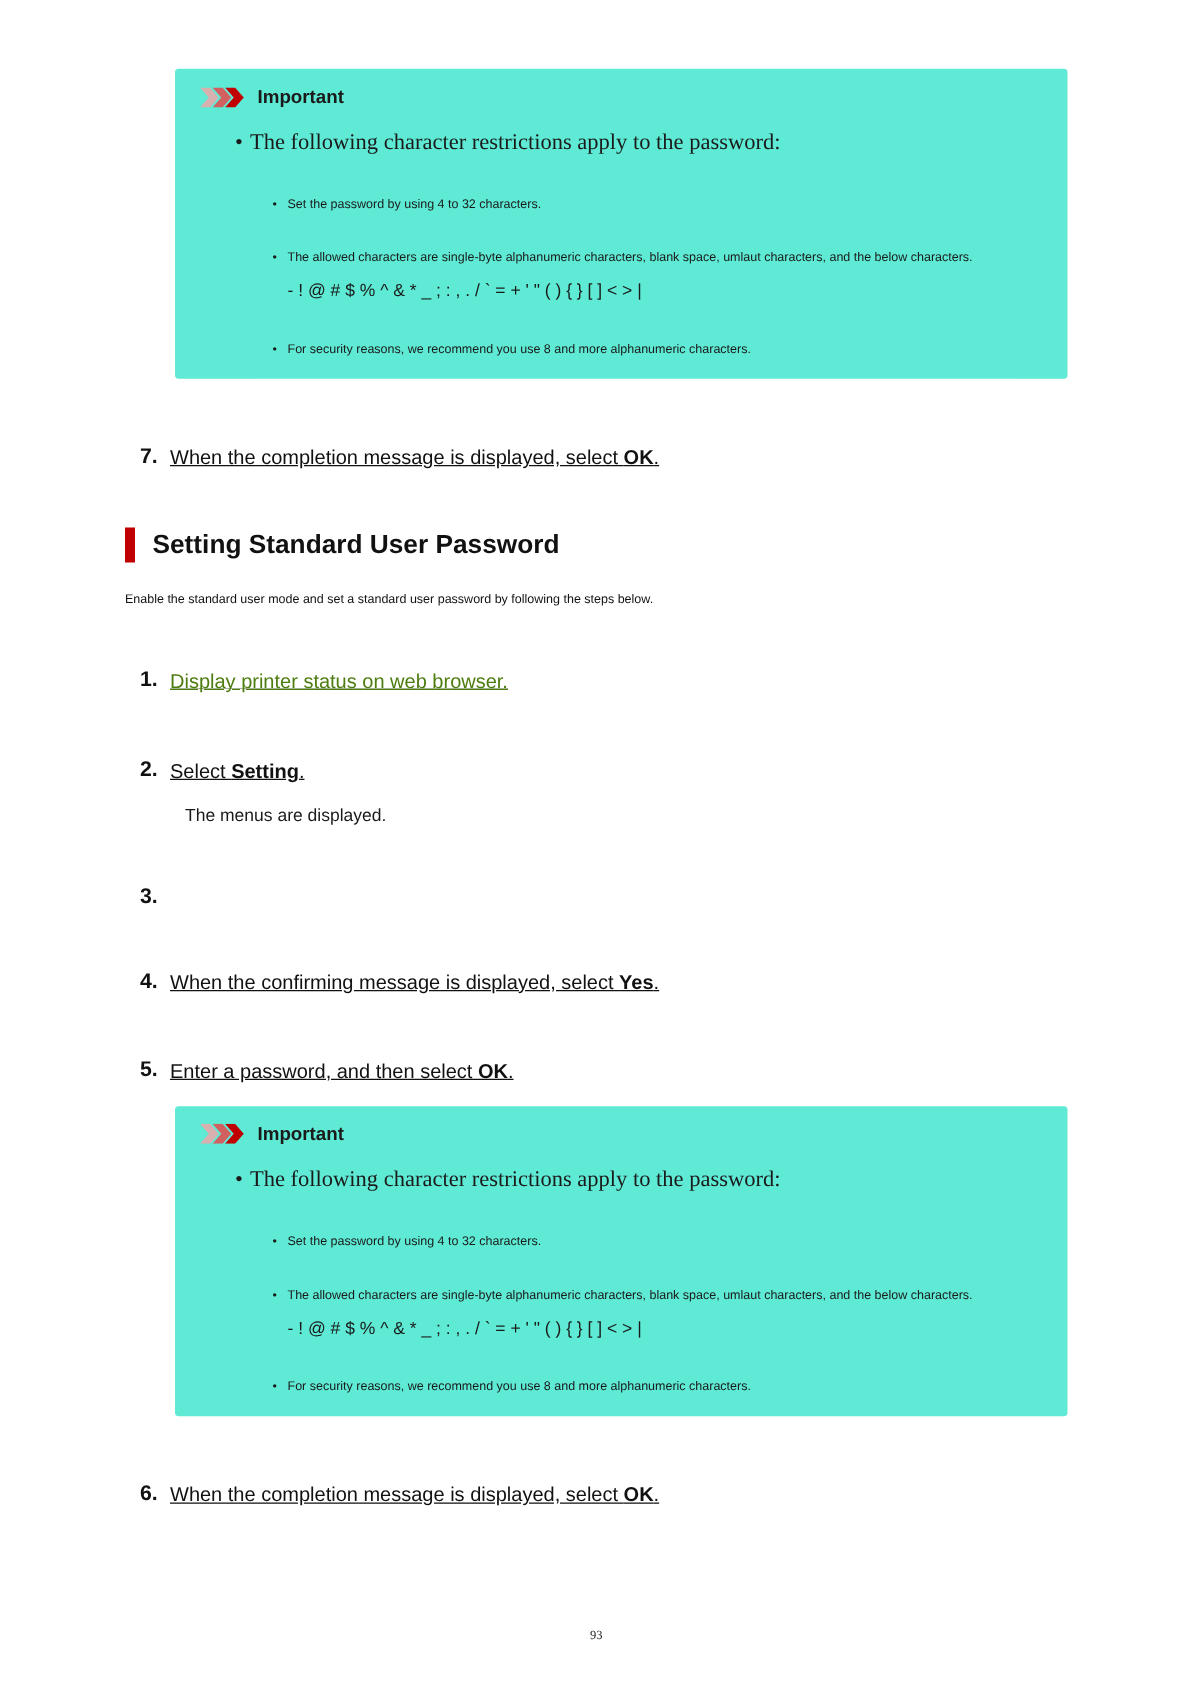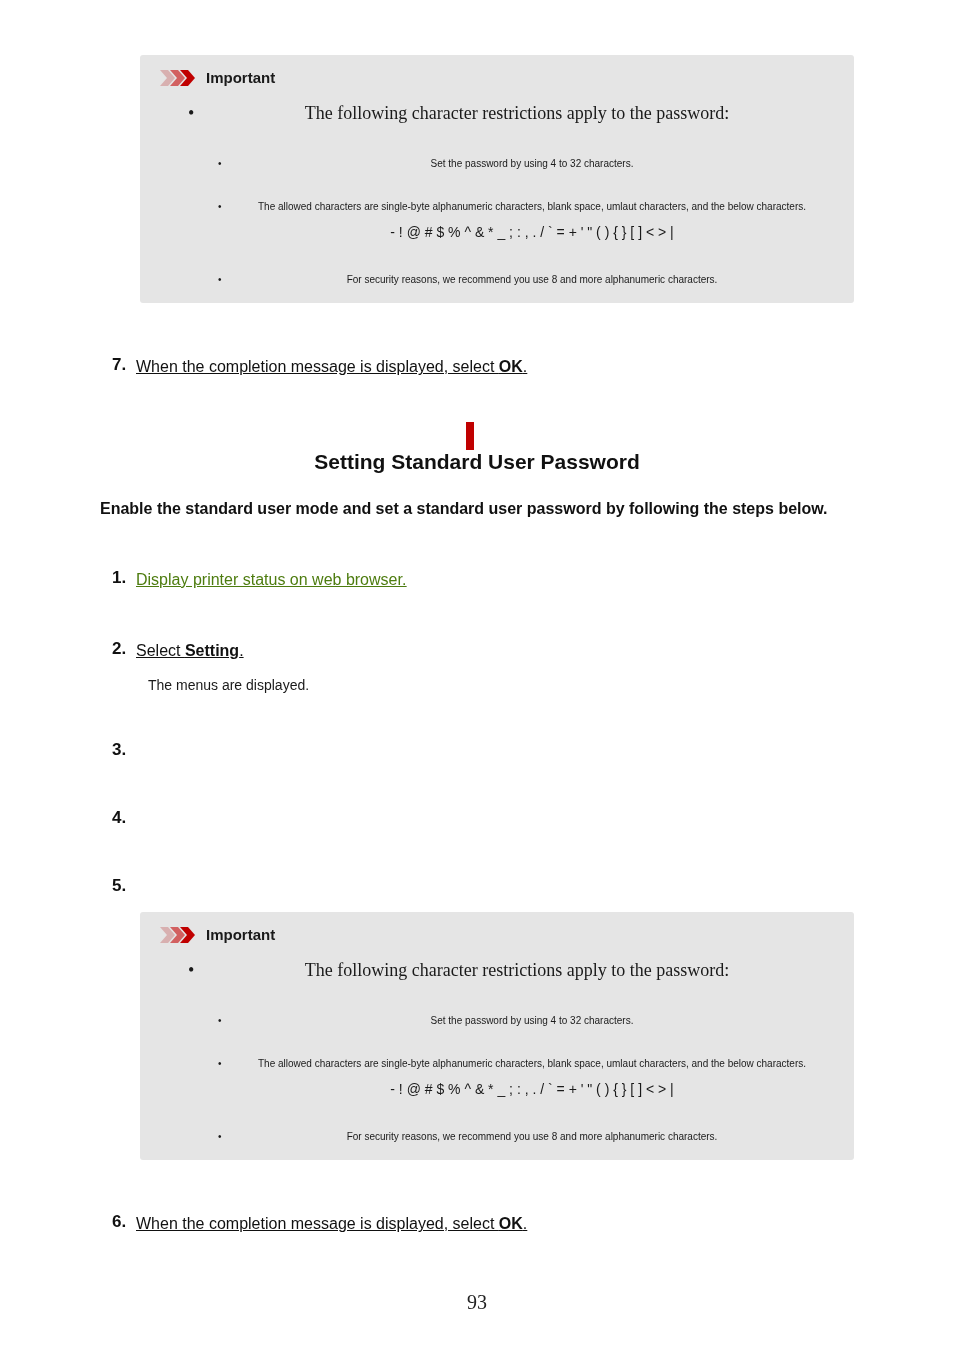--- a/index.html
+++ b/index.html
@@ -7,26 +7,25 @@
   body {
     font-family: Arial, Helvetica, sans-serif;
     color: #111;
     background: #fff;
     position: relative;
   }
   .page {
     padding: 55px 100px 0 100px;
   }
   .callout {
-    background: #e5e5e5;
+    background: #5eead4;
     border-radius: 3px;
     padding: 14px 20px 14px 20px;
     margin-left: 40px;
     margin-bottom: 22px;
-    text-align: center;
   }
   .callout-indent {
     margin-left: 40px;
   }
   .callout-header {
     display: flex;
     align-items: center;
     margin-bottom: 10px;
   }
   .chevron-icon {
@@ -108,51 +107,49 @@
     margin-left: 48px;
     margin-top: 12px;
     color: #1a1a1a;
     line-height: 1.7;
   }
   .section-head {
     display: flex;
     align-items: center;
     margin-top: 44px;
     margin-bottom: 22px;
-    flex-direction: column;
   }
   .red-bar {
     width: 8px;
     height: 28px;
     background: #c00000;
     margin-right: 14px;
     flex: 0 0 auto;
   }
   .section-title {
     font-size: 21px;
     font-weight: bold;
     color: #111;
   }
   .section-intro {
-    font-size: 16px;
+    font-size: 10px;
     color: #111;
     margin-bottom: 16px;
     line-height: 1.6;
-    font-weight: bold;
   }
   .spacer-sm { height: 10px; }
   .spacer-md { height: 22px; }
   .page-number {
     position: absolute;
     left: 0;
     right: 0;
     bottom: 36px;
     text-align: center;
     font-family: "Times New Roman", serif;
-    font-size: 20px;
+    font-size: 10px;
     color: #222;
   }
 </style>
 </head>
 <body>
 
 <div class="page">
 
   <div class="callout callout-indent">
     <div class="callout-header">
@@ -208,26 +205,32 @@
   <div class="spacer-md"></div>
 
   <div class="num-step">
     <div class="num">3.</div>
   </div>
 
   <div class="spacer-md"></div>
 
   <div class="num-step">
     <div class="num">4.</div>
+    <div class="step-text">
+      <span>When the confirming message is displayed, select </span><b>Yes</b><span>.</span>
+    </div>
   </div>
 
   <div class="spacer-md"></div>
 
   <div class="num-step">
     <div class="num">5.</div>
+    <div class="step-text">
+      <span>Enter a password, and then select </span><b>OK</b><span>.</span>
+    </div>
   </div>
 
   <div style="height:10px;"></div>
 
   <div class="callout callout-indent">
     <div class="callout-header">
       <svg class="chevron-icon" viewBox="0 0 40 16">
         <polygon points="0,0 8,0 15,8 8,16 0,16 7,8" fill="#d8b0b0"></polygon>
         <polygon points="10,0 18,0 25,8 18,16 10,16 17,8" fill="#d26060"></polygon>
         <polygon points="20,0 28,0 35,8 28,16 20,16 27,8" fill="#c00000"></polygon>

